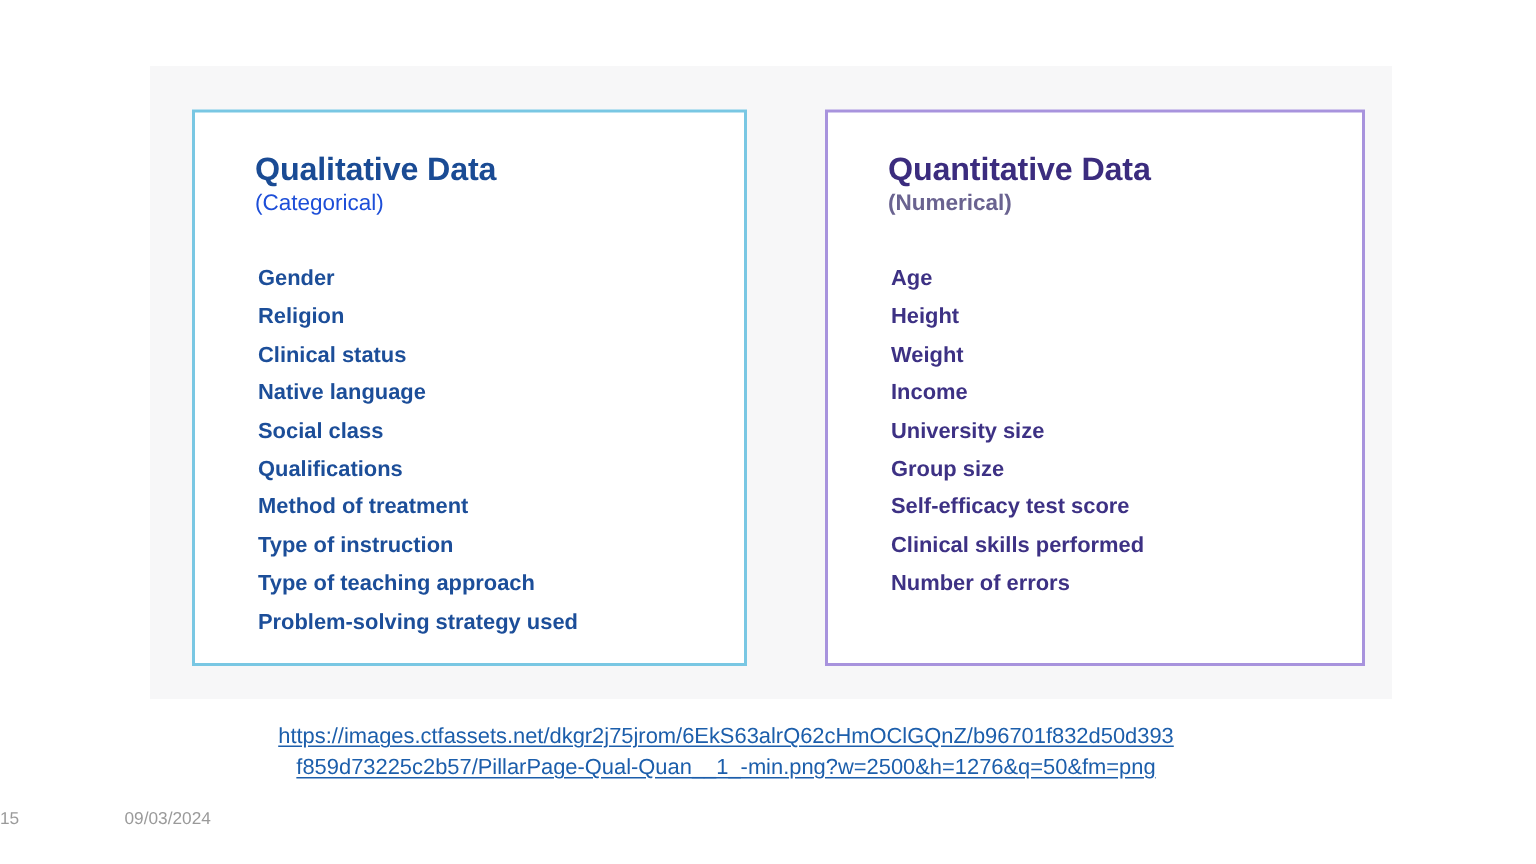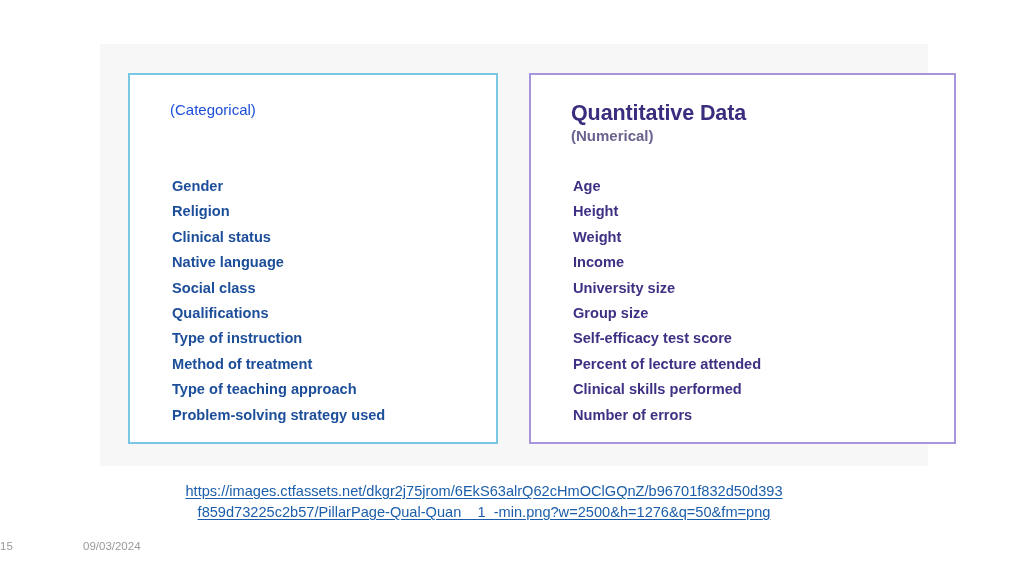--- a/index.html
+++ b/index.html
@@ -41,22 +41,22 @@
     box-sizing: border-box;
     border-style: solid;
     border-width: 2px;
   }
   #qualitative-card {
     left: 28px;           
     width: 370px;         
     border-color: #79c7e3;
   }
   #quantitative-card {
-    left: 429px;          
-    width: 427px;         
+    left: 450px;          
+    width: 360px;         
     border-color: #a893dd;
     padding-left: 40px;
   }
 
   .card-inner {
     position: absolute;
     left: 40px;
     top: 26px;
     right: 10px;
   }
@@ -151,50 +151,50 @@
 </style>
 </head>
 <body>
 
 <div id="slide">
 
   <div id="image-panel">
 
     <div class="card" id="qualitative-card">
       <div class="card-inner">
+        <div class="card-title">Qualitative Data</div>
         <div class="card-subtitle">(Categorical)</div>
       </div>
       <ul class="term-list">
         <li>Gender</li>
         <li>Religion</li>
         <li>Clinical status</li>
         <li>Native language</li>
         <li>Social class</li>
         <li>Qualifications</li>
+        <li>Method of treatment</li>
         <li>Type of instruction</li>
-        <li>Method of treatment</li>
         <li>Type of teaching approach</li>
         <li>Problem-solving strategy used</li>
       </ul>
     </div>
 
     <div class="card" id="quantitative-card">
       <div class="card-inner">
         <div class="card-title">Quantitative Data</div>
         <div class="card-subtitle">(Numerical)</div>
       </div>
       <ul class="term-list">
         <li>Age</li>
         <li>Height</li>
         <li>Weight</li>
         <li>Income</li>
         <li>University size</li>
         <li>Group size</li>
         <li>Self-efficacy test score</li>
-        <li>Percent of lecture attended</li>
         <li>Clinical skills performed</li>
         <li>Number of errors</li>
       </ul>
     </div>
 
   </div>
 
   <div id="source-link">
     <span class="url-line">https://images.ctfassets.net/dkgr2j75jrom/6EkS63alrQ62cHmOClGQnZ/b96701f832d50d393</span>
     <span class="url-line">f859d73225c2b57/PillarPage-Qual-Quan__1_-min.png?w=2500&amp;h=1276&amp;q=50&amp;fm=png</span>

